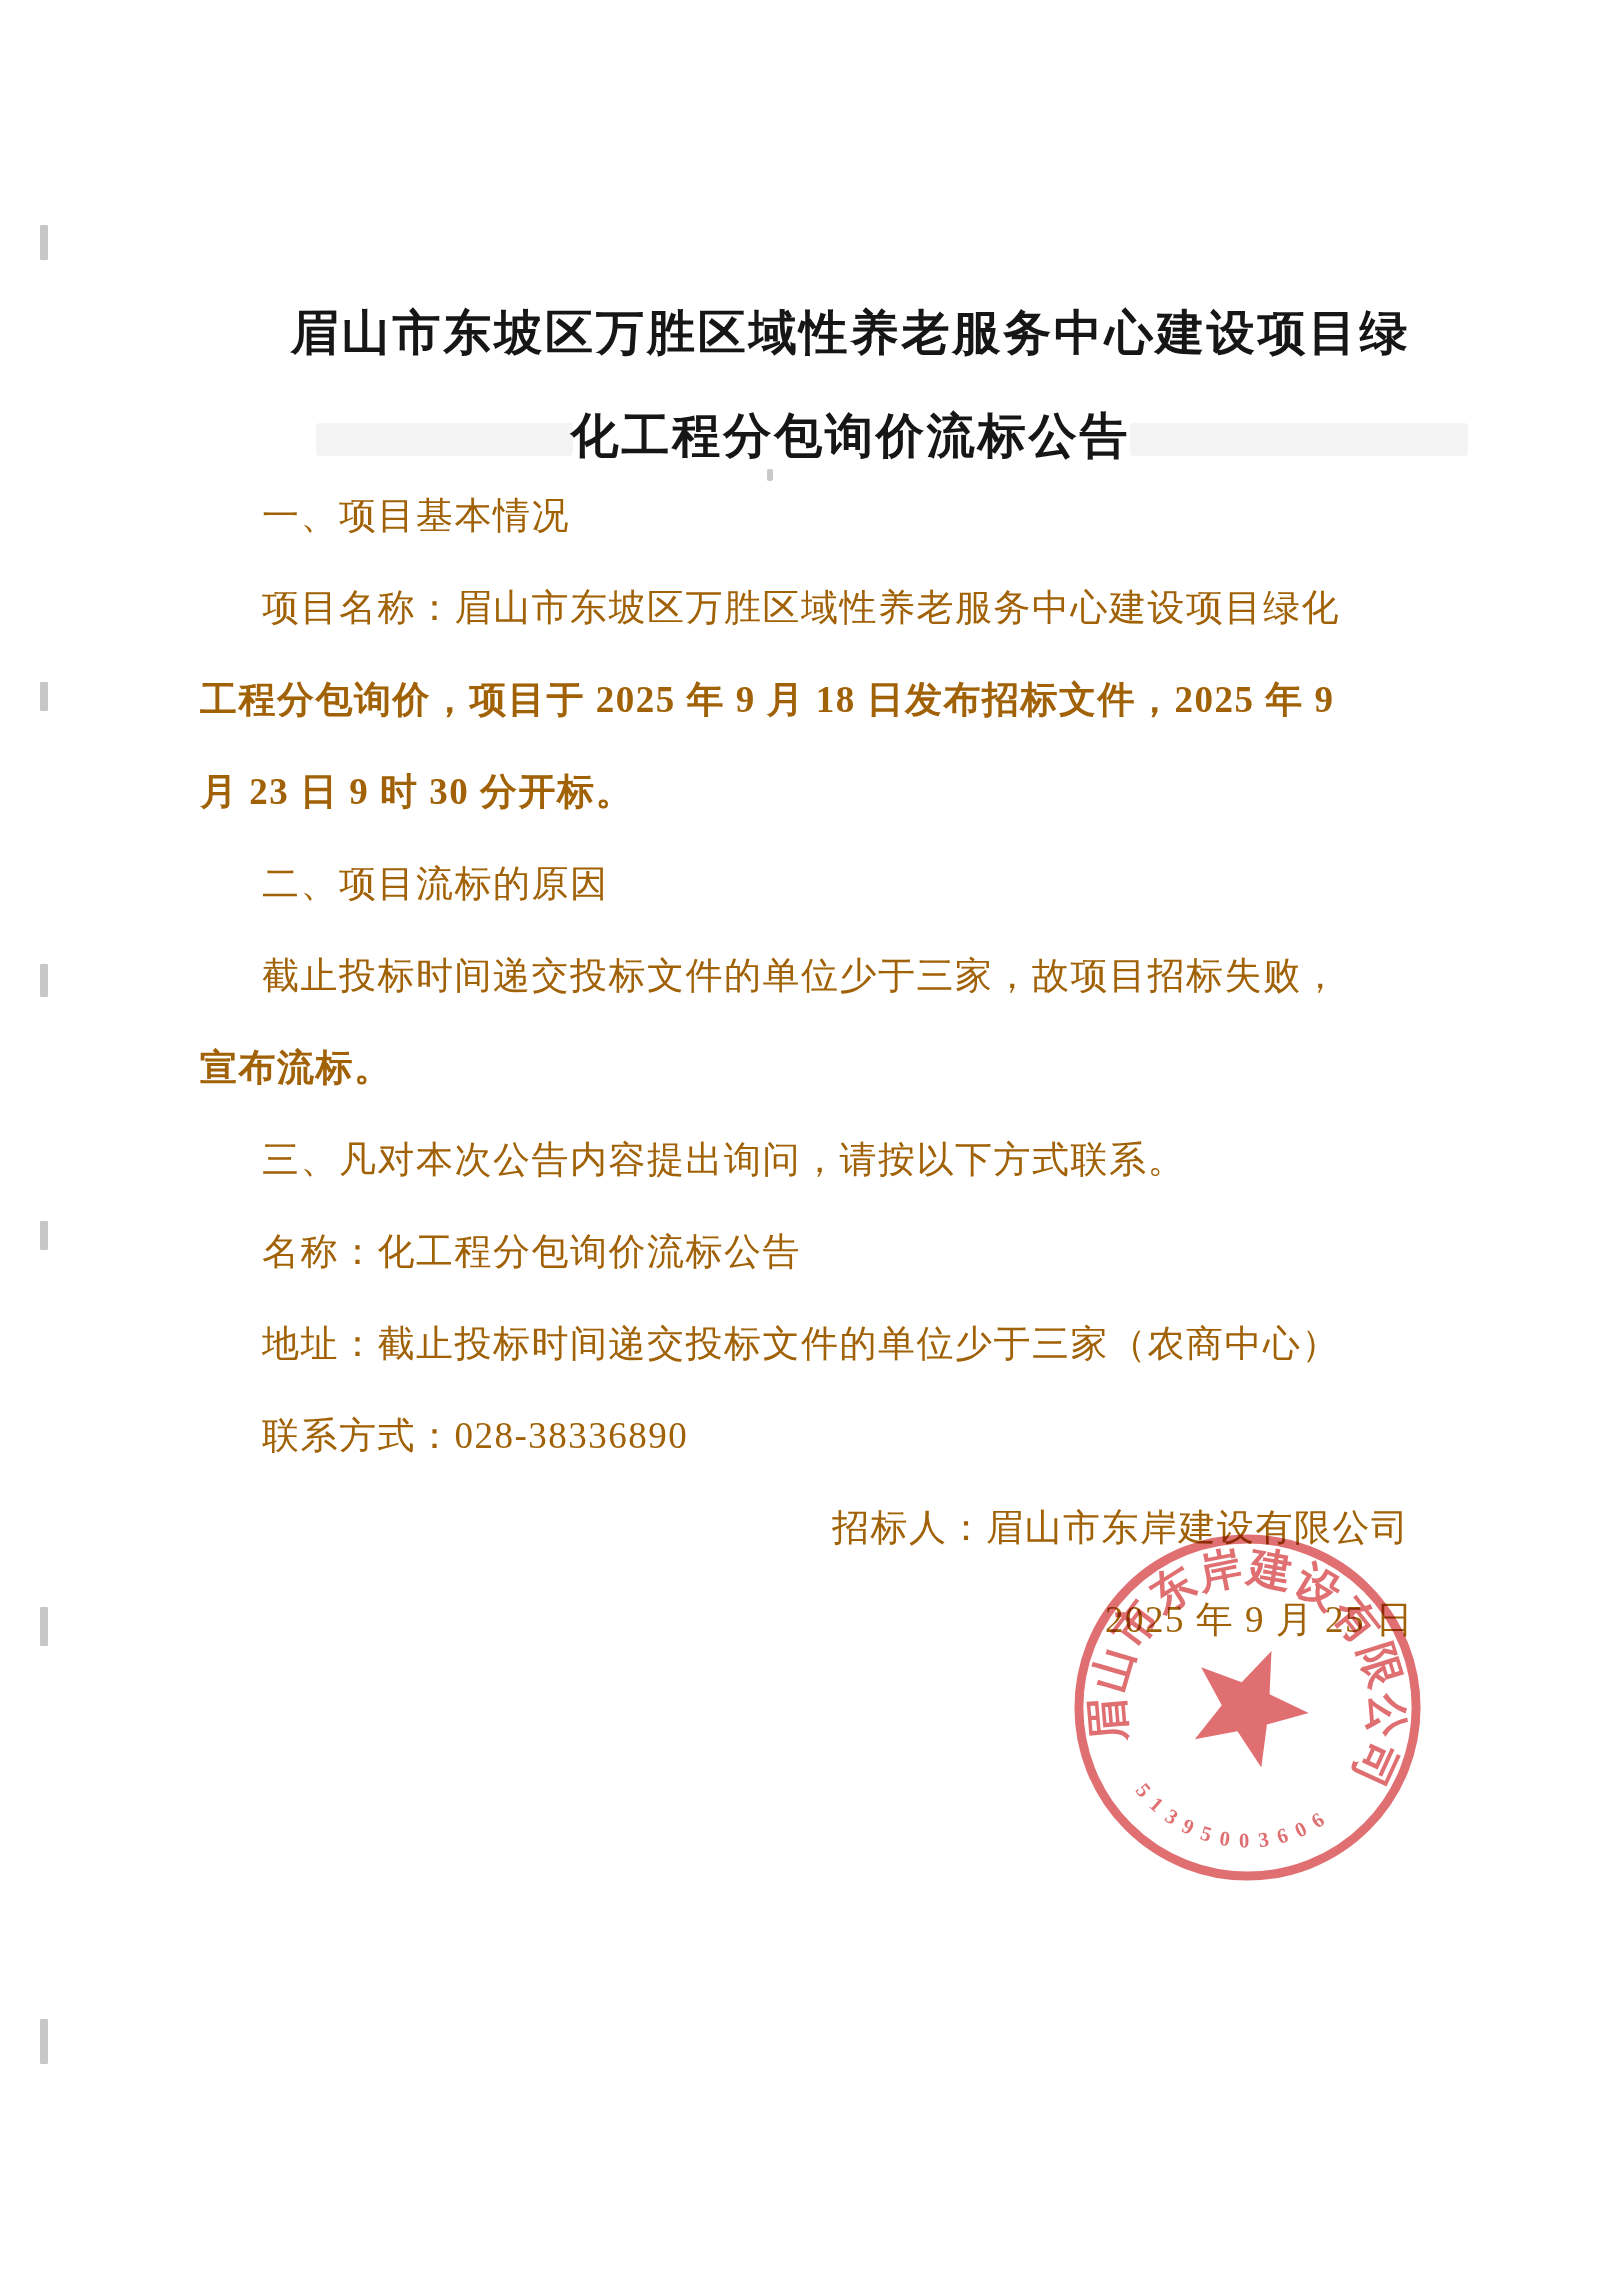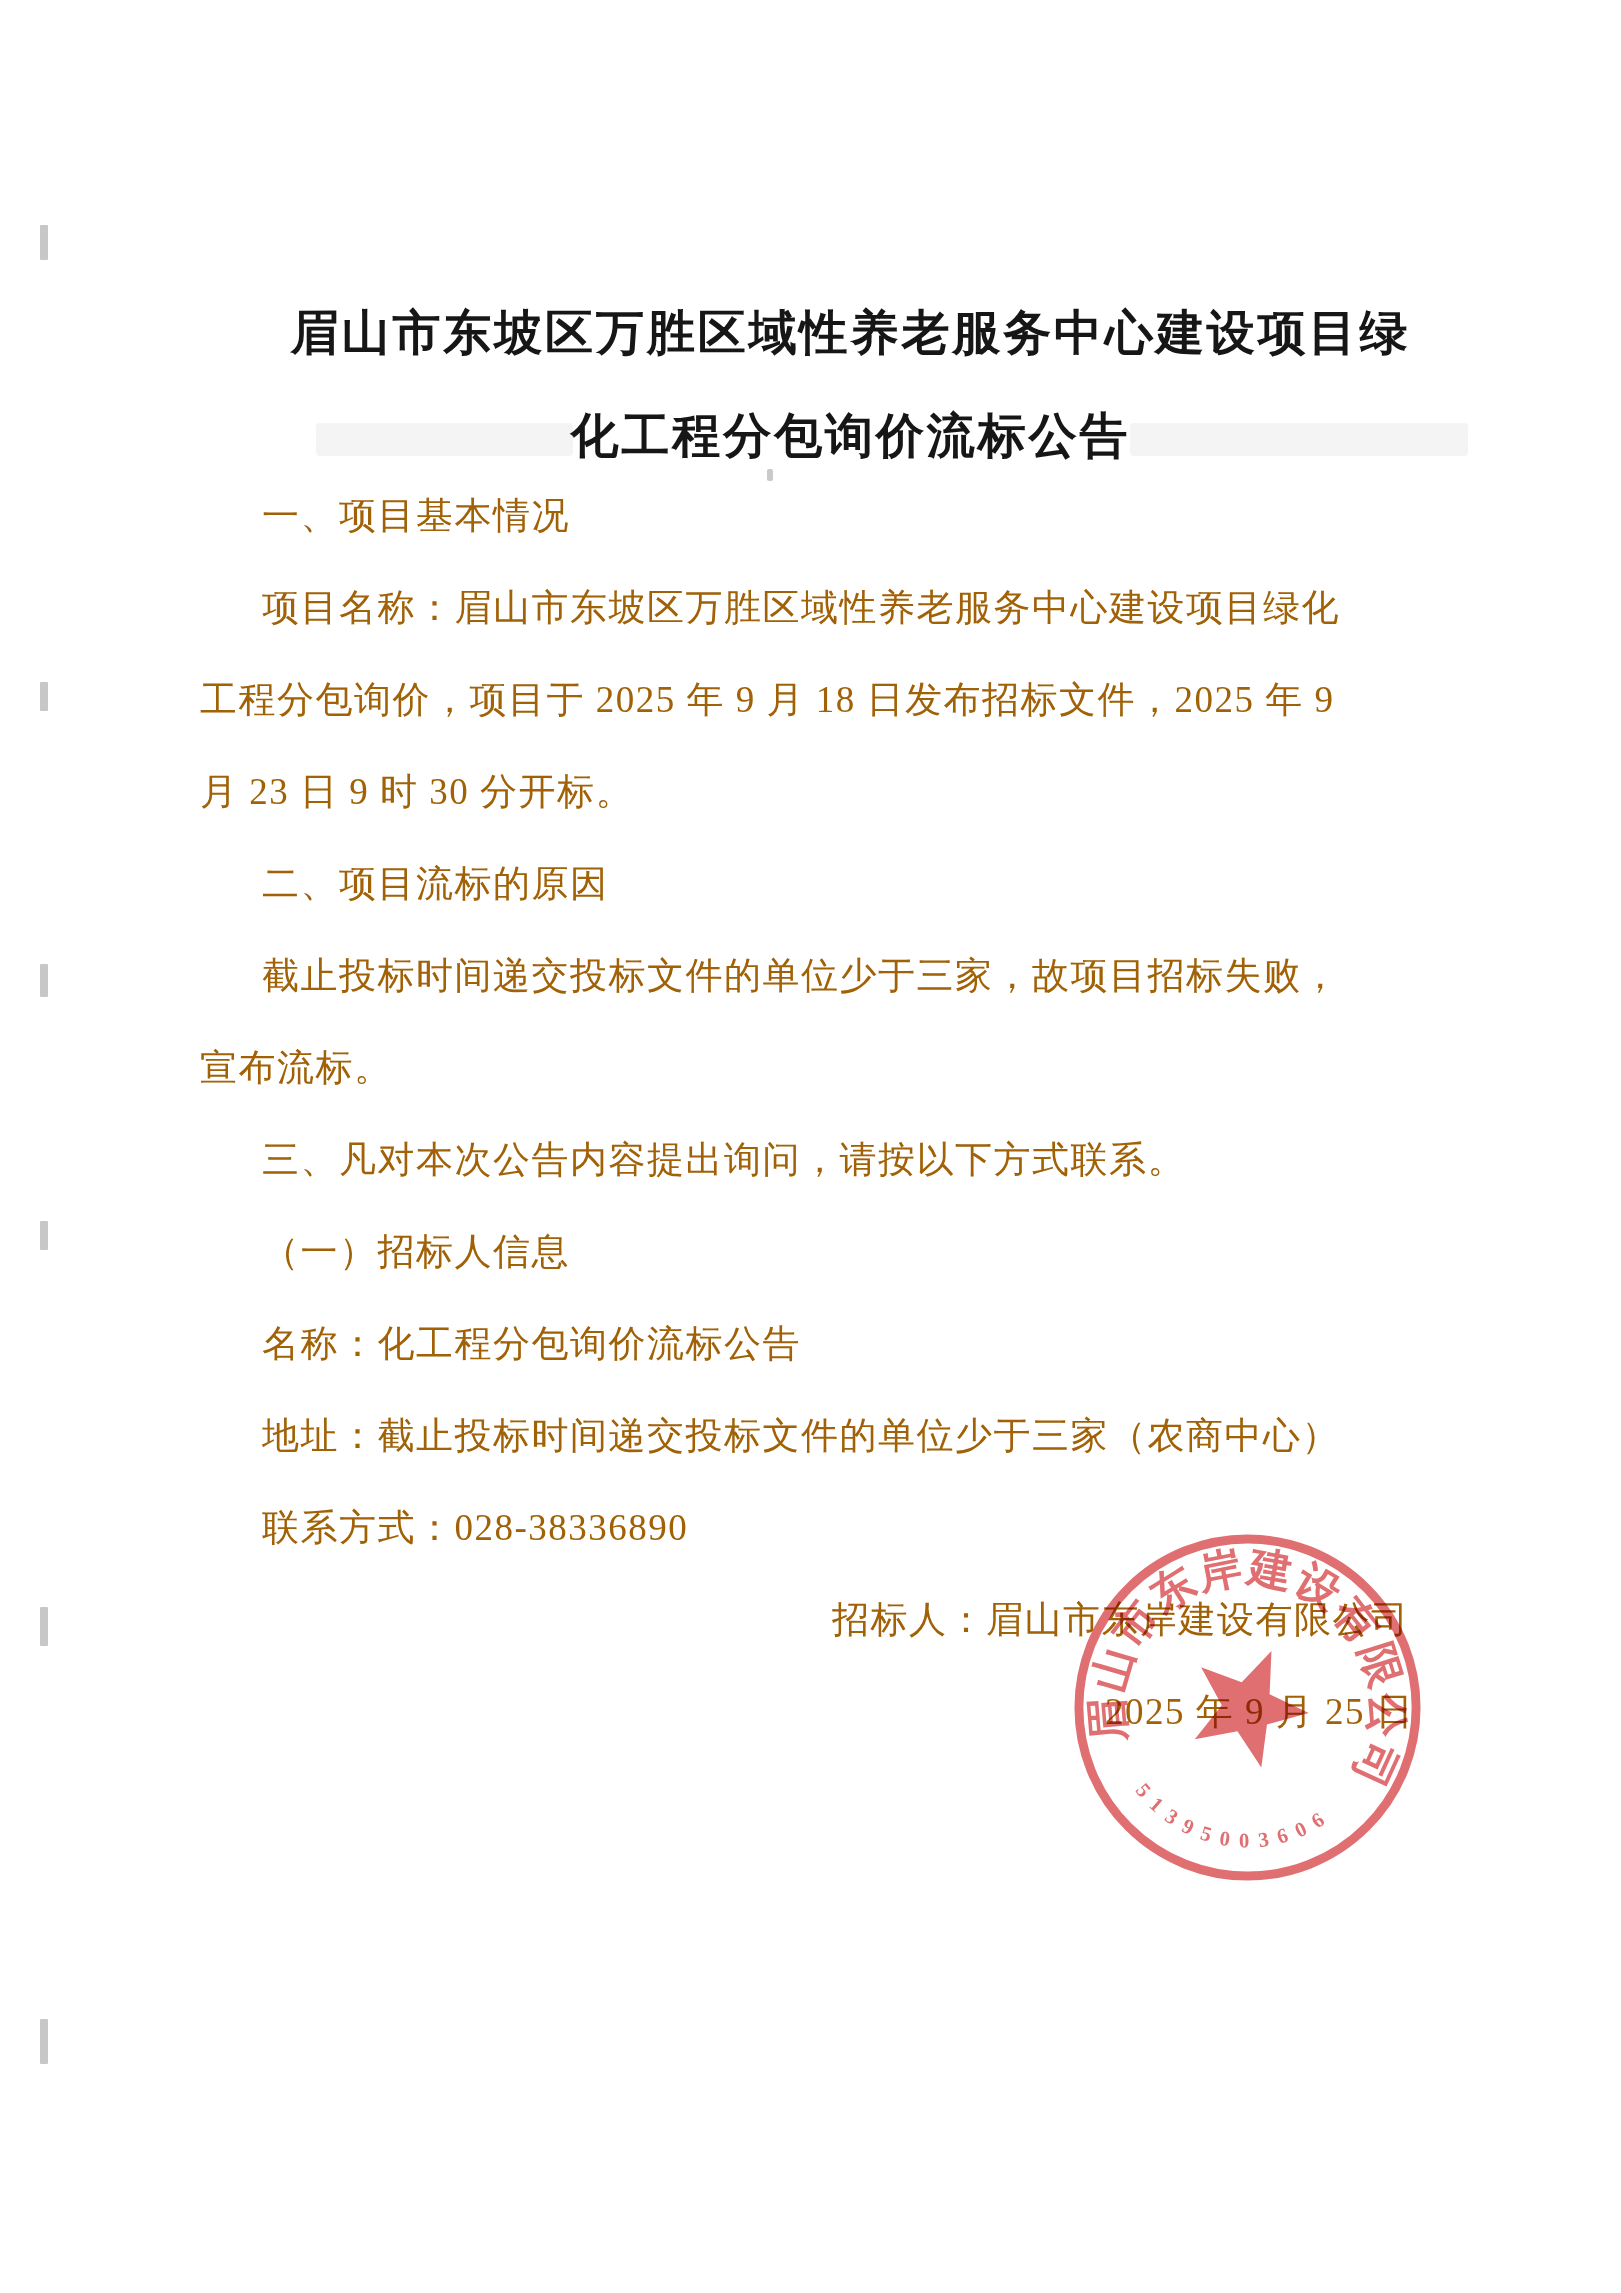--- a/index.html
+++ b/index.html
@@ -25,21 +25,21 @@
   .title-line{height:103px;line-height:103px;white-space:nowrap;}
   
   .body-block{
     position:absolute;top:470px;left:160px;width:1268px;
     font-size:37px;
     letter-spacing:1.5px;
     color:#a16207;
   }
   .line{height:92px;line-height:92px;white-space:nowrap;}
   .line.indent{padding-left:62px;}
-  .line.flush{padding-left:0;}
+  .line.flush{padding-left:0;font-weight:bold;}
   .line.sign{padding-left:632px;}
   .line.date{padding-left:905px;}
   
   .smudge{position:absolute;background:rgba(110,110,110,.08);border-radius:3.9px;}
   .smudge-dot{position:absolute;background:rgba(60,60,60,.28);border-radius:2px;}
   .edge-mark{position:absolute;left:0;width:7.8px;background:rgba(70,70,70,.30);border-radius:1px;}
   
   .stamp{
     position:absolute;left:1029px;top:1529px;width:357px;height:357px;
     mix-blend-mode:multiply;
@@ -70,21 +70,20 @@
 
   <div class="body-block">
       <div class="line indent">一、项目基本情况</div>
       <div class="line indent">项目名称：眉山市东坡区万胜区域性养老服务中心建设项目绿化</div>
       <div class="line flush">工程分包询价，项目于 2025 年 9 月 18 日发布招标文件，2025 年 9</div>
       <div class="line flush">月 23 日 9 时 30 分开标。</div>
       <div class="line indent">二、项目流标的原因</div>
       <div class="line indent">截止投标时间递交投标文件的单位少于三家，故项目招标失败，</div>
       <div class="line flush">宣布流标。</div>
       <div class="line indent">三、凡对本次公告内容提出询问，请按以下方式联系。</div>
-      <div class="line indent">（一）招标人信息</div>
       <div class="line indent">名称：化工程分包询价流标公告</div>
       <div class="line indent">地址：截止投标时间递交投标文件的单位少于三家（农商中心）</div>
       <div class="line indent">联系方式：028-38336890</div>
       <div class="line sign">招标人：眉山市东岸建设有限公司</div>
       <div class="line date">2025 年 9 月 25 日</div>
     </div>
 
   <div class="smudge" style="left:276px;top:423px;width:257px;height:33px;"></div>
   <div class="smudge" style="left:1090px;top:423px;width:338px;height:33px;"></div>
   <div class="smudge-dot" style="left:727px;top:469px;width:5.9px;height:11.8px;"></div>

